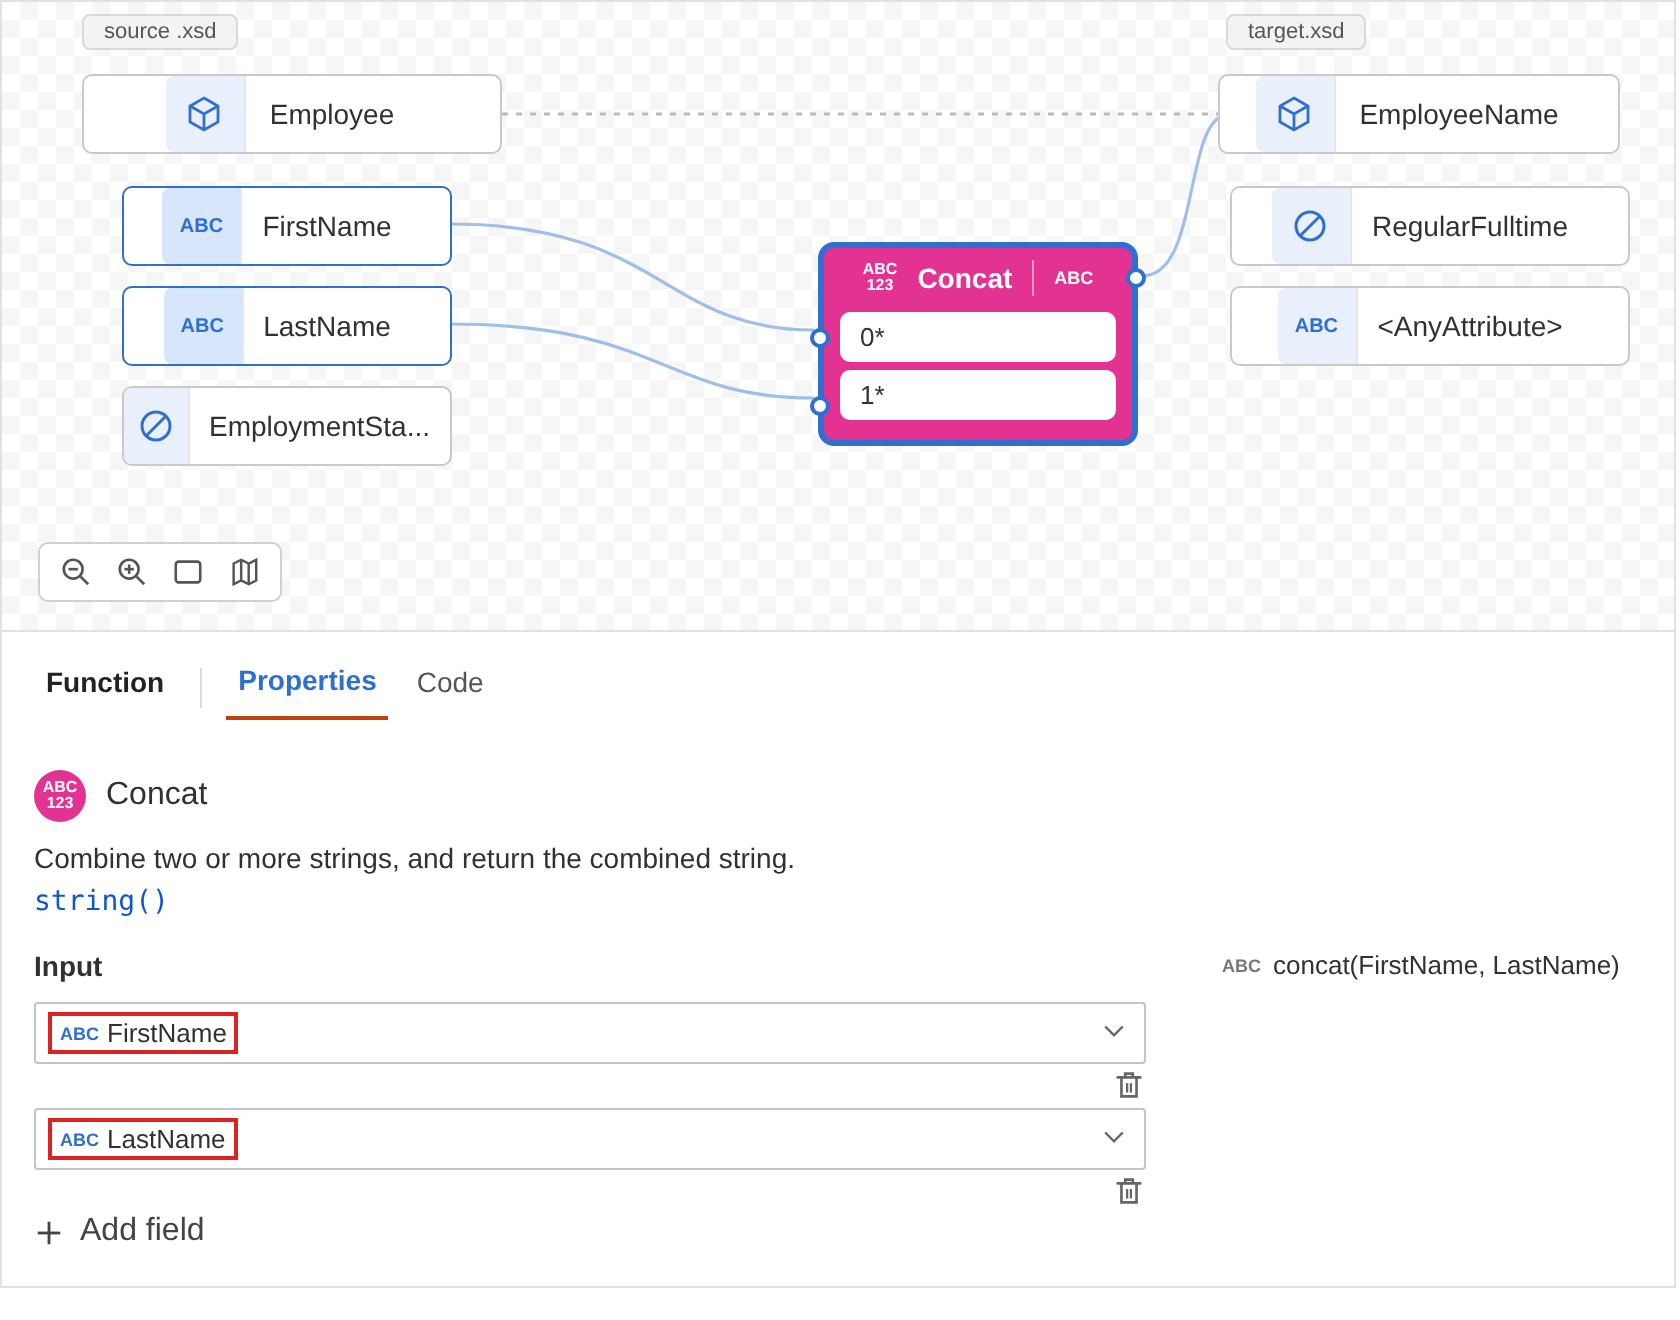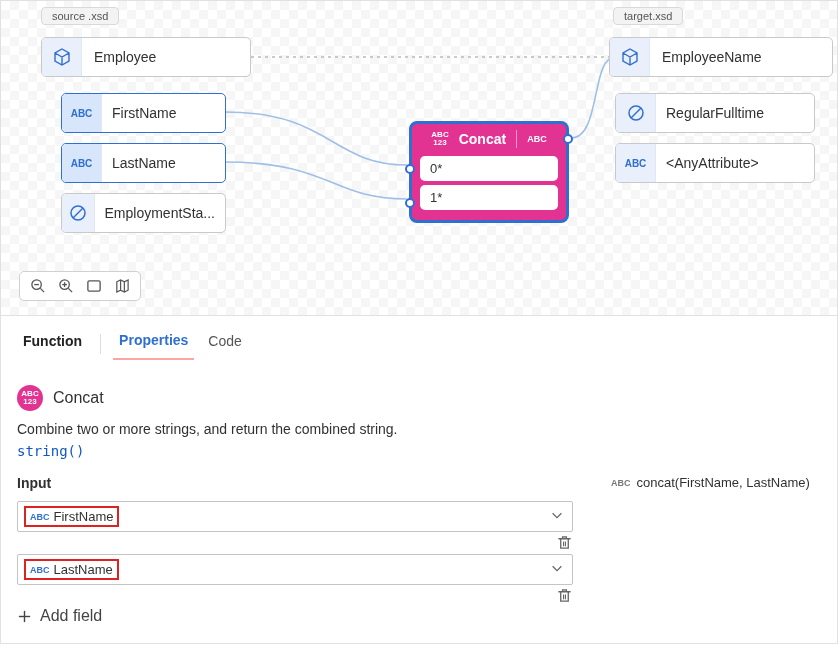--- a/index.html
+++ b/index.html
@@ -27,20 +27,21 @@
     color: #555;
   }
   .node {
     display: flex;
     align-items: center;
     background: #fff;
     border: 1px solid #c9c9c9;
     border-radius: 5px;
     height: 40px;
     font-size: 14px;
+    justify-content: center;
   }
   .node .icon-box {
     width: 40px; height: 100%;
     display: flex; align-items: center; justify-content: center;
     background: #eaf0fb;
     border-right: 1px solid #e0e7f5;
     border-radius: 4px 0 0 4px;
   }
   .node.sel { border: 1.5px solid #2f6fd0; }
   .node.sel .icon-box { background: #d8e6fb; }
@@ -71,21 +72,21 @@
     display:flex; gap:12px; background:#fff; border:1px solid #d0d0d0;
     border-radius:5px; padding:6px 10px; color:#555;
   }
   .toolbar span { cursor:pointer; display:inline-flex; }
 
   
   .panel { width:838px; border:1px solid #e1e1e1; border-top:none; padding:12px 16px 18px; }
   .tabs { display:flex; align-items:center; gap:8px; border-bottom:1px solid transparent; padding-bottom:10px; }
   .vsep { width:1px; height:20px; background:#ddd; margin:0 4px; }
   .tab { padding:4px 6px 10px; color:#555; cursor:pointer; }
-  .tab.active { color:#2f6fd0; font-weight:600; border-bottom:2px solid #fca5a5; }
+  .tab.active { color:#2f6fd0; font-weight:600; border-bottom:2px solid #c2410c; }
 
   .fn-head { display:flex; align-items:center; gap:10px; margin:14px 0 10px; }
   .pill {
     width:26px; height:26px; border-radius:50%;
     background:#e23393; display:flex; align-items:center; justify-content:center;
   }
   .desc { margin:6px 0; font-size:14px; }
   .code { font-family: Consolas, monospace; color:#1257c9; margin:6px 0 16px; }
 
   .cols { display:flex; gap:38px; }
@@ -183,21 +184,21 @@
   </div>
   <div class="node" style="position:absolute; left:60px; top:192px; width:165px;">
     <span class="icon-box">
         <svg class="ico" viewBox="0 0 18 18">
           <use href="#i-circle-slash"></use>
         </svg>
       </span>
     <span style="padding:0 10px;">EmploymentSta...</span>
   </div>
 
-  <div class="node" style="position:absolute; left:608px; top:36px; width:224px;">
+  <div class="node" style="position:absolute; left:608px; top:36px; width:201px;">
     <span class="icon-box">
         <svg class="ico" viewBox="0 0 18 18">
           <use href="#i-cube"></use>
         </svg>
       </span>
     <span style="padding:0 12px;">EmployeeName</span>
   </div>
   <div class="node" style="position:absolute; left:614px; top:92px; width:200px;">
     <span class="icon-box">
         <svg class="ico" viewBox="0 0 18 18">

